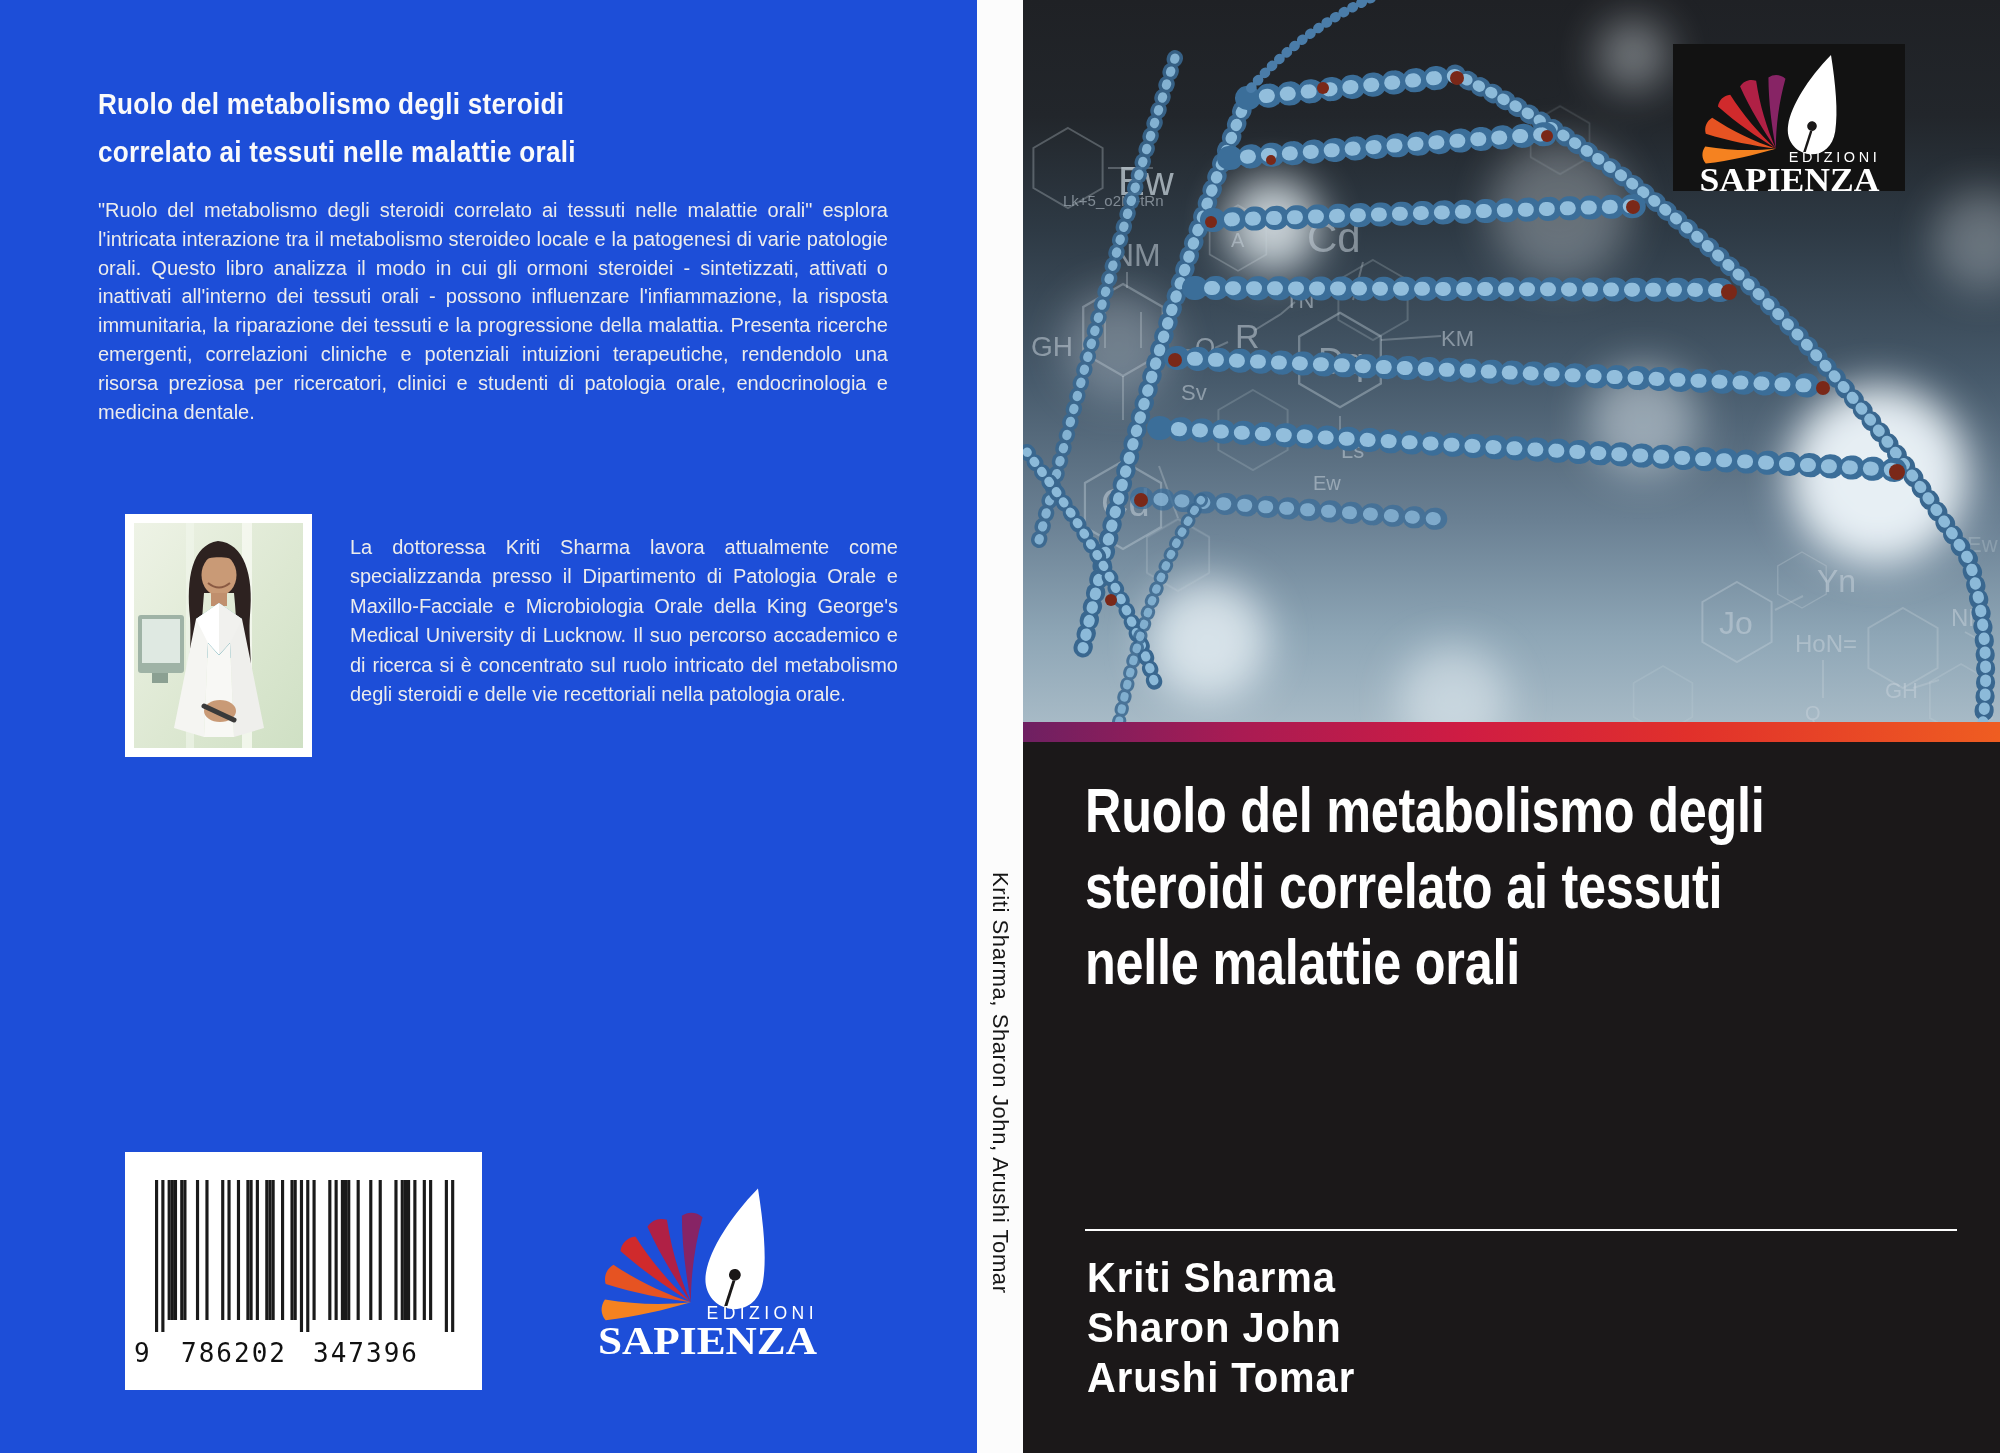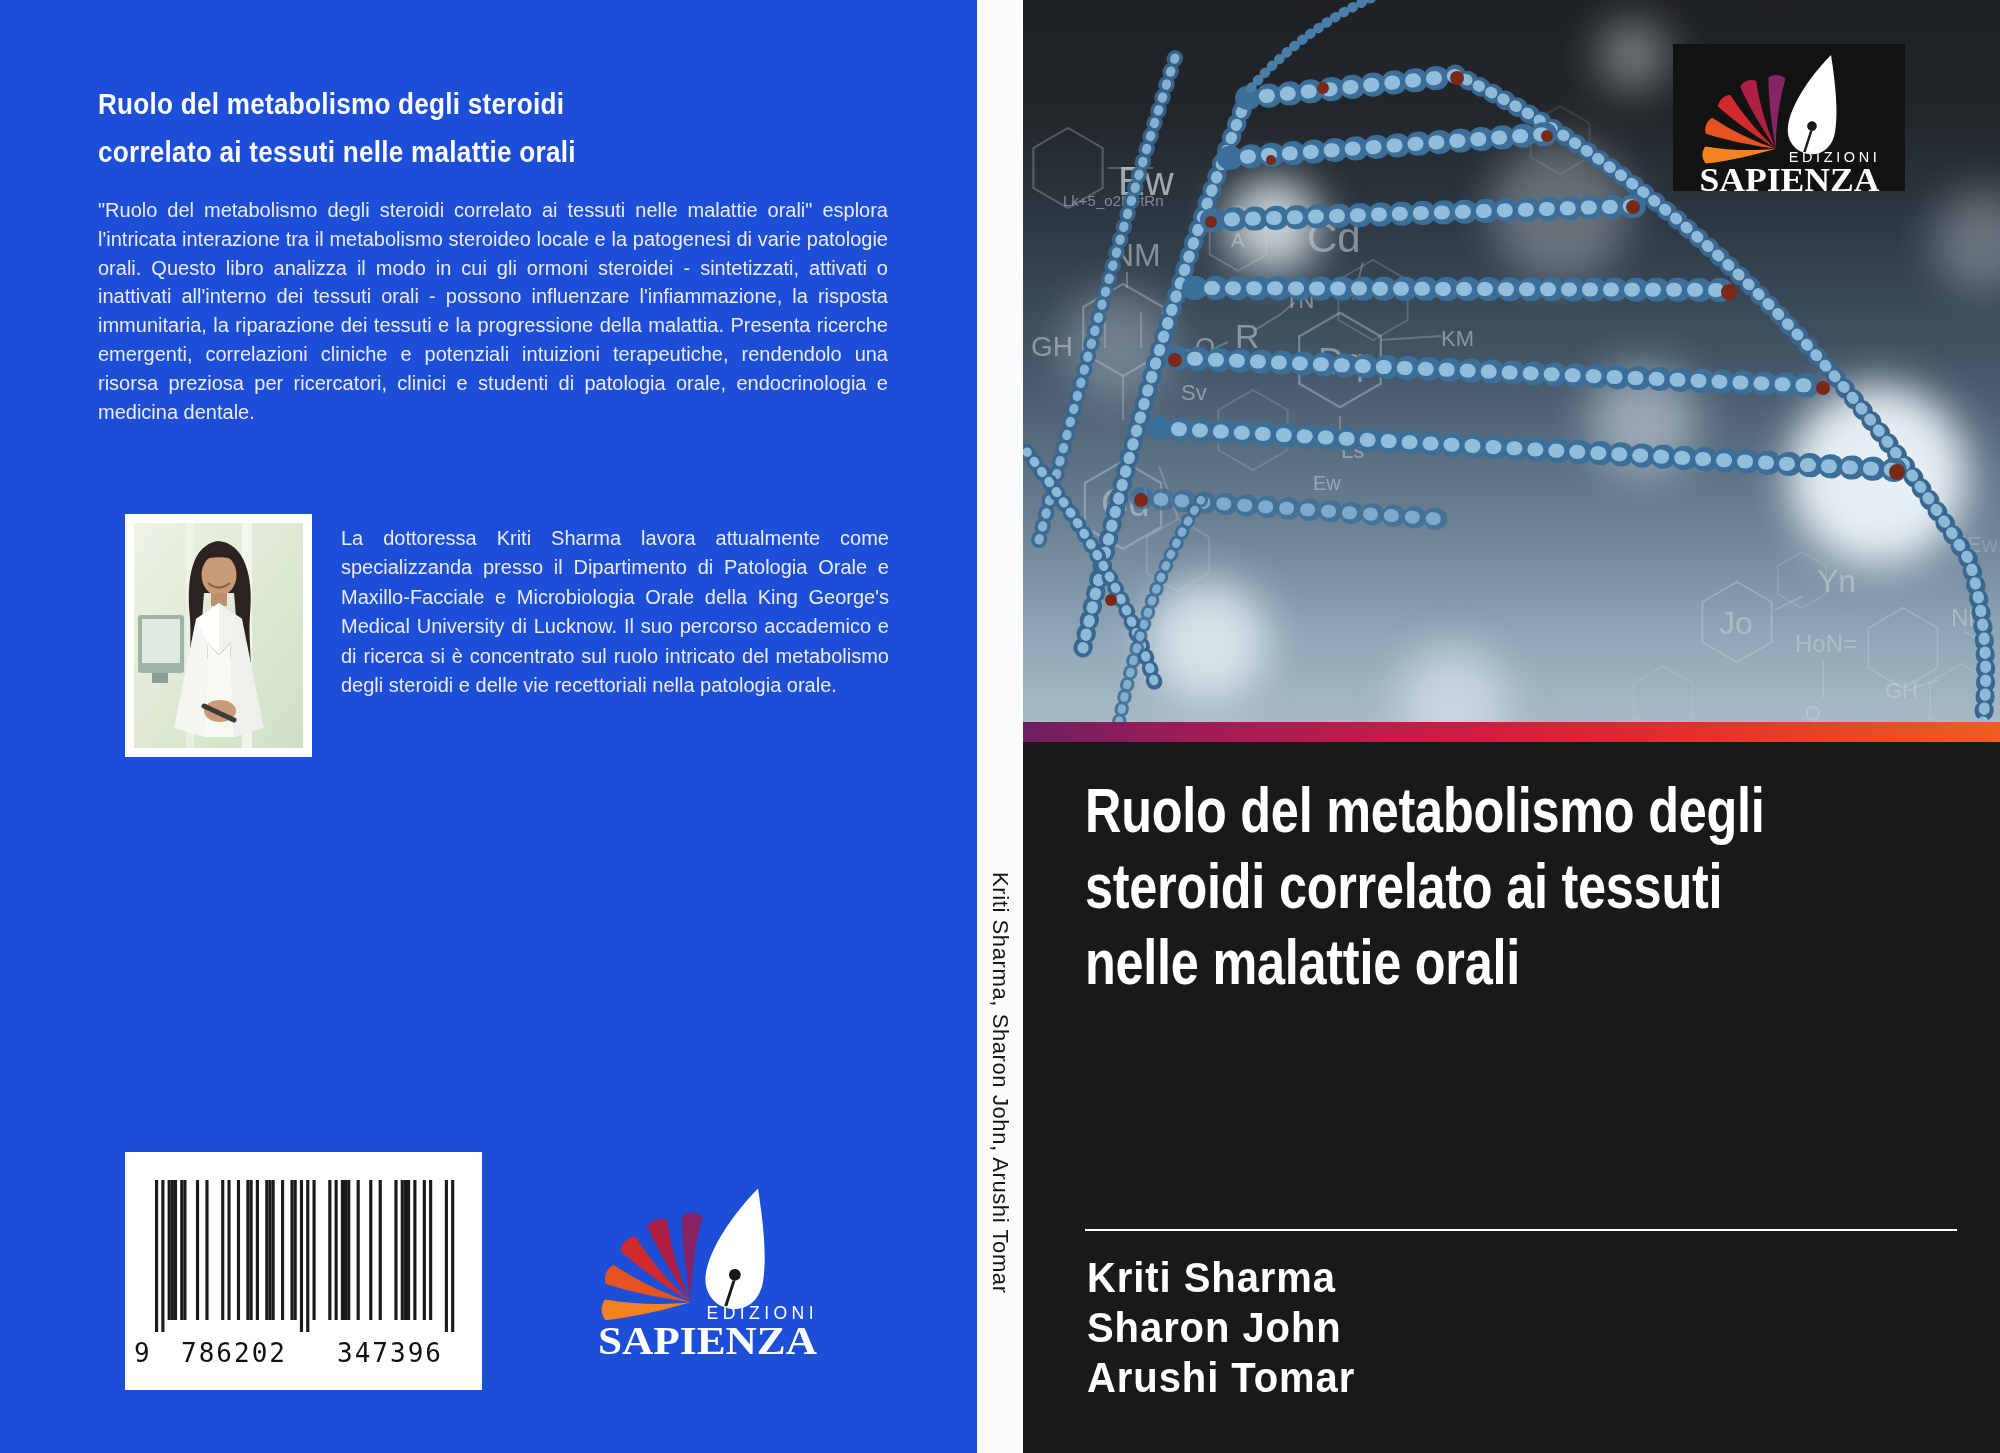--- a/index.html
+++ b/index.html
@@ -25,31 +25,31 @@
     margin:0;
   }
   .author-photo{
     position:absolute;left:125px;top:514px;width:169px;height:225px;
     background:#fff;padding:9px;
   }
   .author-photo svg{display:block;}
   .author-bio{
     position:absolute;left:337px;top:520px;width:548px;
     color:#ececec;font-size:20px;line-height:29.4px;text-align:justify;
-    margin:4px;
+    margin:13px;
   }
   .barcode{
     position:absolute;left:125px;top:1152px;width:357px;height:238px;background:#fff;
   }
   .barcode svg{position:absolute;left:0;top:28px;}
   .barcode-digits{position:absolute;left:0;top:186px;width:357px;height:40px;
     color:#111;font-family:"DejaVu Sans Mono",monospace;font-size:26px;letter-spacing:2px;}
   .bd-first{position:absolute;left:9px;top:0;}
   .bd-g1{position:absolute;left:36px;top:0;width:146px;text-align:center;}
-  .bd-g2{position:absolute;left:192px;top:0;width:146px;text-align:center;}
+  .bd-g2{position:absolute;left:168px;top:0;width:146px;text-align:center;}
 
   .back-logo{position:absolute;left:595px;top:1180px;width:225px;height:181px;}
 
   
   .spine{position:absolute;left:977px;top:0;width:46px;height:1453px;background:#fcfcfc;
     display:flex;justify-content:center;}
   .spine-text{
     position:absolute;top:872px;
     writing-mode:vertical-rl;
     color:#161616;font-size:22px;letter-spacing:.6px;white-space:nowrap;

